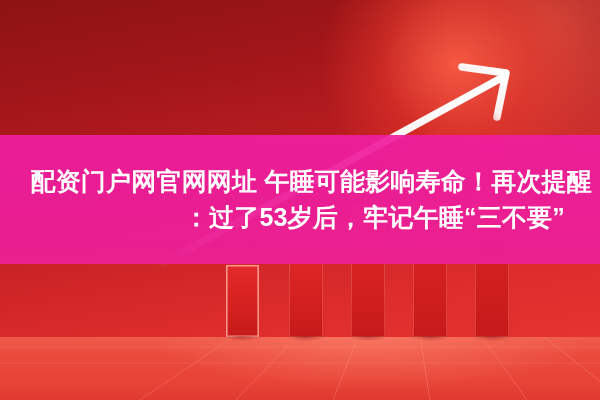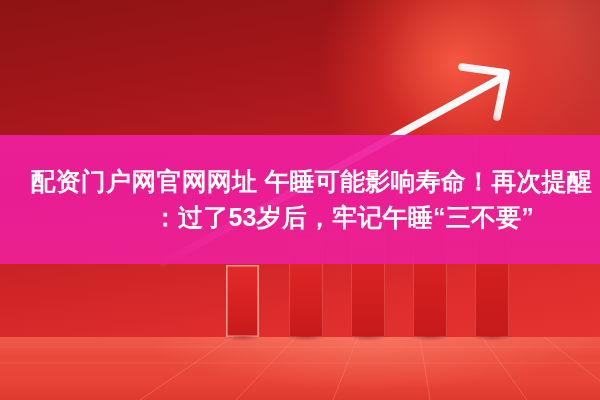--- a/index.html
+++ b/index.html
@@ -102,21 +102,21 @@
   }
   .band-line {
     color: #ffffff;
     font-size: 25px;
     font-weight: 700;
     line-height: 1.42;
     letter-spacing: 0.2px;
     white-space: nowrap;
   }
   .band-line.l1 { margin-right: 0px; }
-  .band-line.l2 { margin-right: 58px; }
+  .band-line.l2 { margin-right: 27px; }
 </style>
 </head>
 <body>
 
 <div id="stage">
 
   <div class="bg-base"></div>
   <div class="bg-glow"></div>
   <div class="bg-floor"></div>
   <div class="floor-glow"></div>

